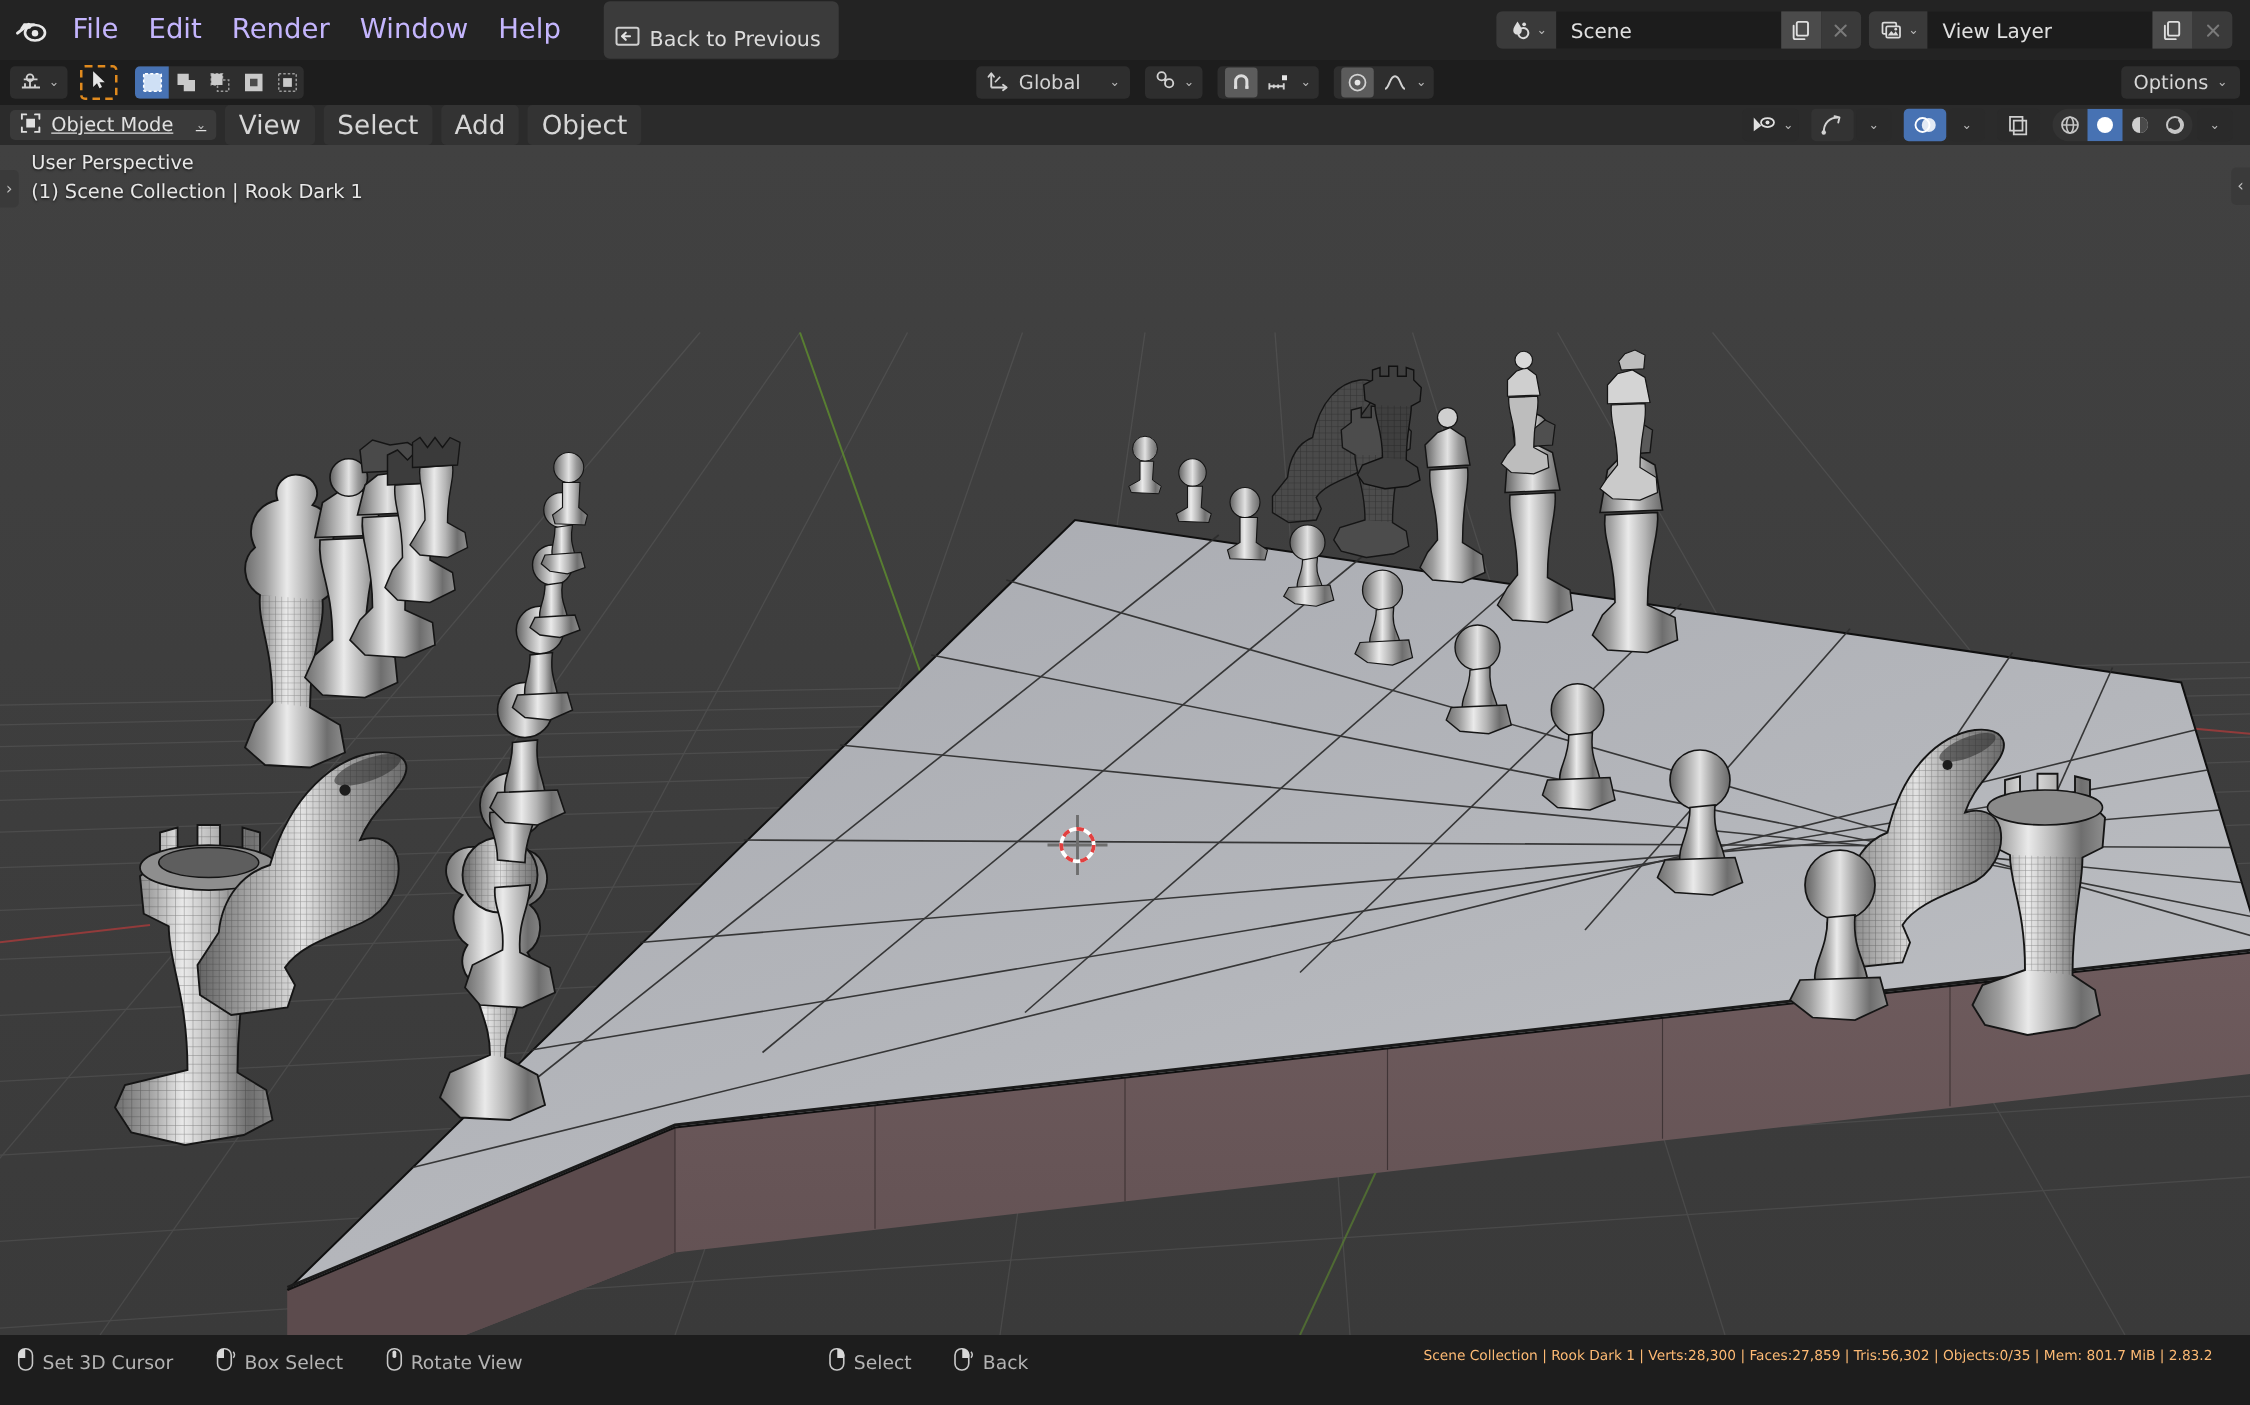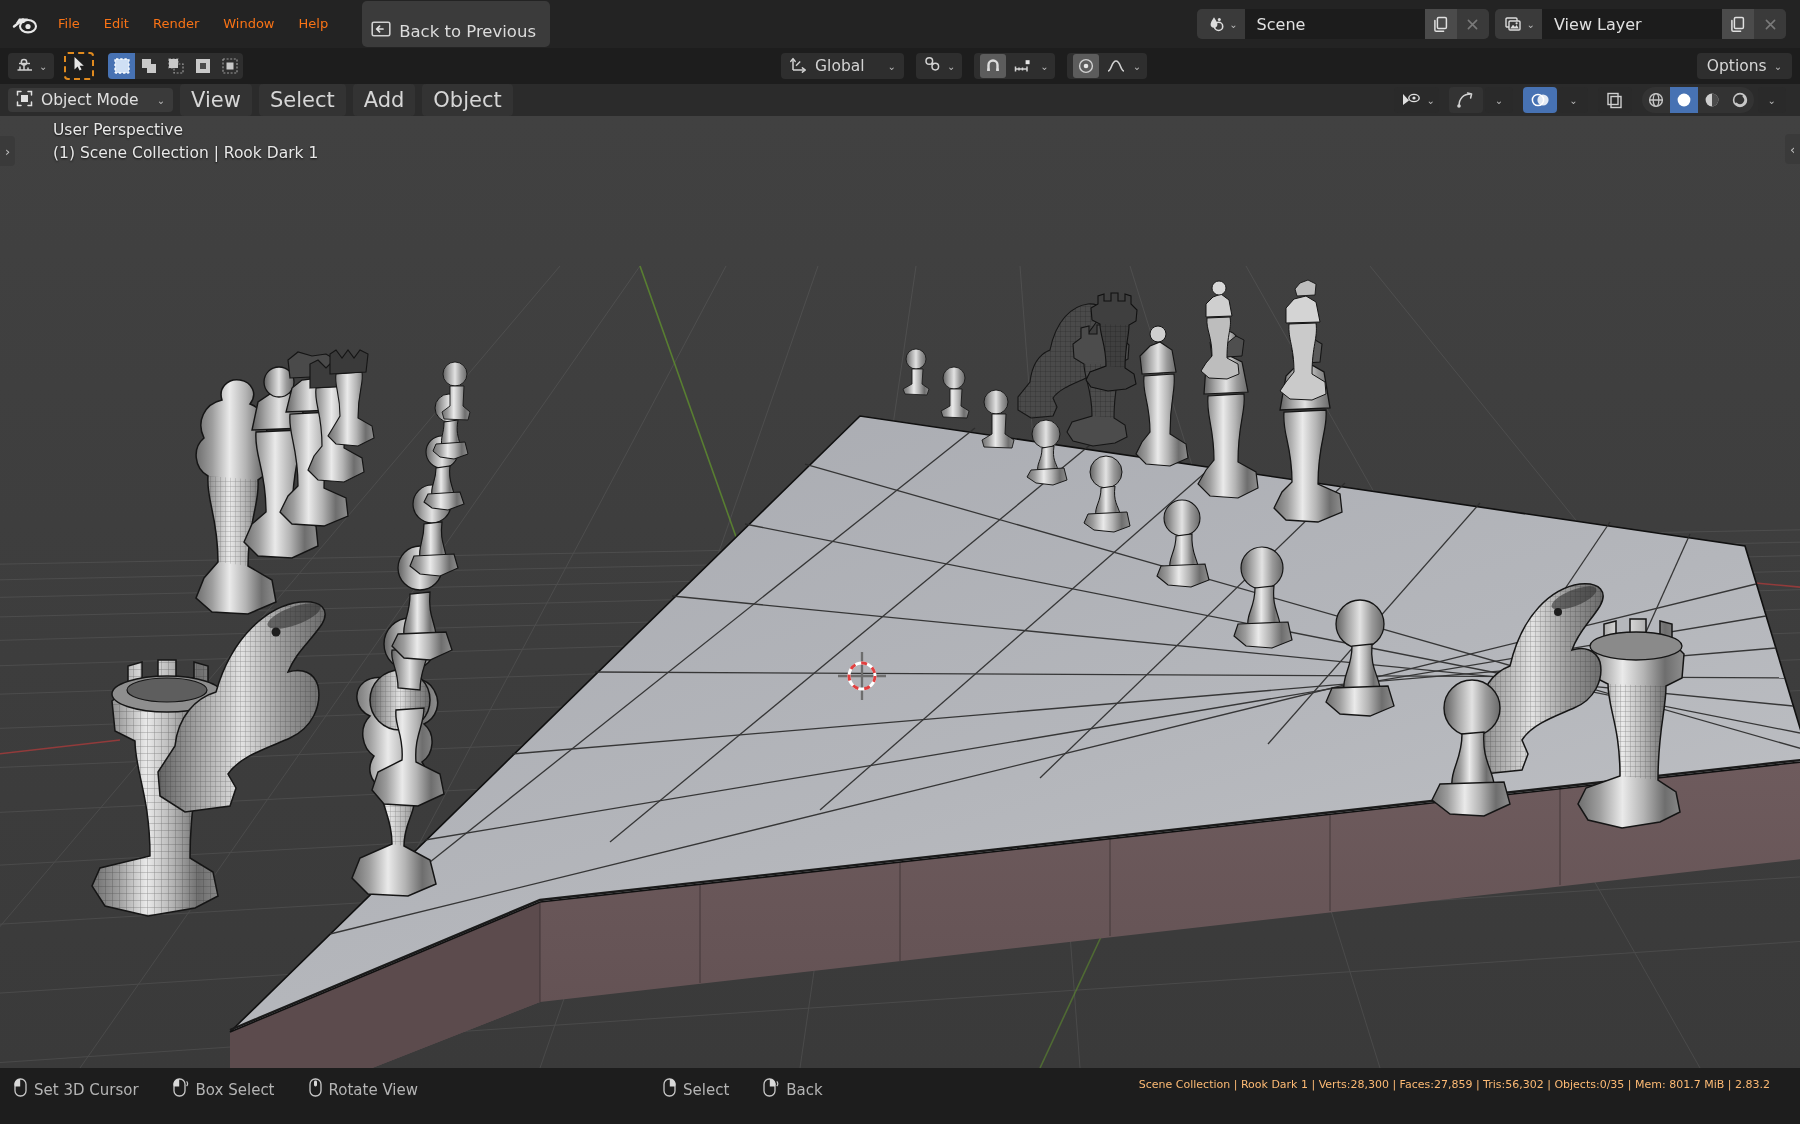--- a/index.html
+++ b/index.html
@@ -13,21 +13,21 @@
   .app { position: relative; width: 1800px; height: 1124px; background: #1d1d1d; }
 
   
   .topbar {
     position: absolute; left: 0; top: 0; width: 1800px; height: 48px;
     background: #232323;
     display: flex; align-items: center; padding: 0 8px;
   }
   .blender-logo { width: 34px; height: 30px; display: flex; align-items: center; justify-content: center; margin-right: 4px; }
   .menu-item {
-    color: #f97316; font-size: 13px; padding: 5px 12px; border-radius: 4px;
+    color: #c4b5fd; font-size: 22px; padding: 5px 12px; border-radius: 4px;
     white-space: nowrap; line-height: 1.2;
   }
   .back-btn {
     display: flex; align-items: center; gap: 8px;
     background: #3b3b3b; border-radius: 5px; padding: 19px 14px 5px 9px;
     color: #dcdcdc; font-size: 16.5px; margin-left: 22px;
   }
   .topbar-spacer { flex: 1; }
 
   .field-group { display: flex; align-items: center; height: 30px; margin-right: 6px; }
@@ -80,41 +80,41 @@
     background: #2e2e2e; border-radius: 4px; padding: 0 10px; color: #d6d6d6; font-size: 15.5px;
   }
 
   
   .vpheader {
     position: absolute; left: 0; top: 84px; width: 1800px; height: 32px;
     background: #2b2b2b; display: flex; align-items: center; padding: 0 8px;
   }
   .mode-btn {
     display: flex; align-items: center; gap: 8px; height: 24px;
-    background: #3a3a3a; border-radius: 4px; padding: 0 8px; color: #e0e0e0; font-size: 15.5px;
+    background: #3a3a3a; border-radius: 4px; padding: 0 8px; color: #e0e0e0; font-size: 15.5px; text-decoration: underline;
   }
   .vp-menu {
     color: #d6d6d6; font-size: 21px; padding: 4px 11px; border-radius: 4px; background: #333333; margin-left: 7px;
   }
   .shade-group { display: flex; align-items: center; background: #333; border-radius: 13px; overflow: hidden; height: 26px; }
   .shade-group .sb { width: 28px; height: 26px; display: flex; align-items: center; justify-content: center; }
   .shade-group .sb.active { background: #4772b3; }
   .hbtn { display: flex; align-items: center; height: 26px; background: #333333; border-radius: 4px; padding: 0 4px; gap: 2px; }
   .hbtn.blue { background: #4772b3; }
   .hbtn.dark { background: #2a2a2a; }
 
   
   .viewport {
     position: absolute; left: 0; top: 116px; width: 1800px; height: 952px;
     background: #3d3d3d; overflow: hidden;
   }
   .vp-svg { position: absolute; left: 0; top: 0; }
   .overlay-text {
     position: absolute; left: 25px; color: #e8e8e8;
-    font-size: 15.5px; text-shadow: 0 1px 2px rgba(0,0,0,.75); pointer-events: none; margin-left: 28px;
+    font-size: 15.5px; text-shadow: 0 1px 2px rgba(0,0,0,.75); pointer-events: none;
   }
   .ot1 { top: 5px; }
   .ot2 { top: 28px; }
   .edge-tab {
     position: absolute; width: 15px; height: 30px; background: #3a3a3a;
     display: flex; align-items: center; justify-content: center;
     color: #c0c0c0; font-size: 13px;
   }
   .edge-tab.left { left: 0; top: 20px; border-radius: 0 4px 4px 0; }
   .edge-tab.right { right: 0; top: 18px; border-radius: 4px 0 0 4px; }

